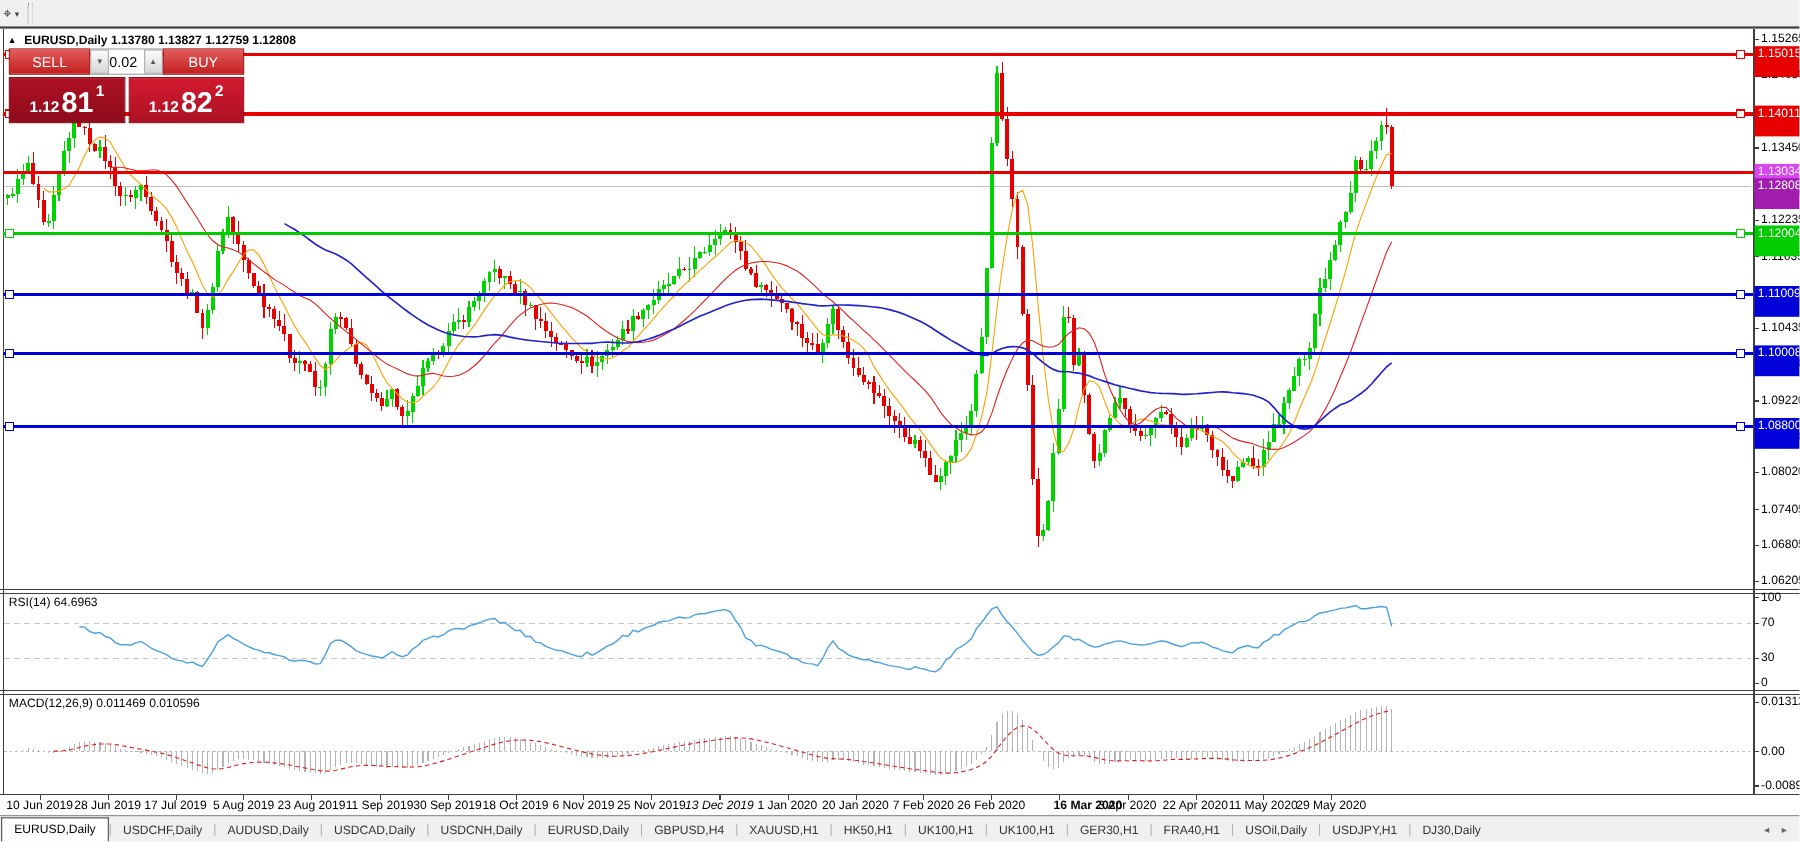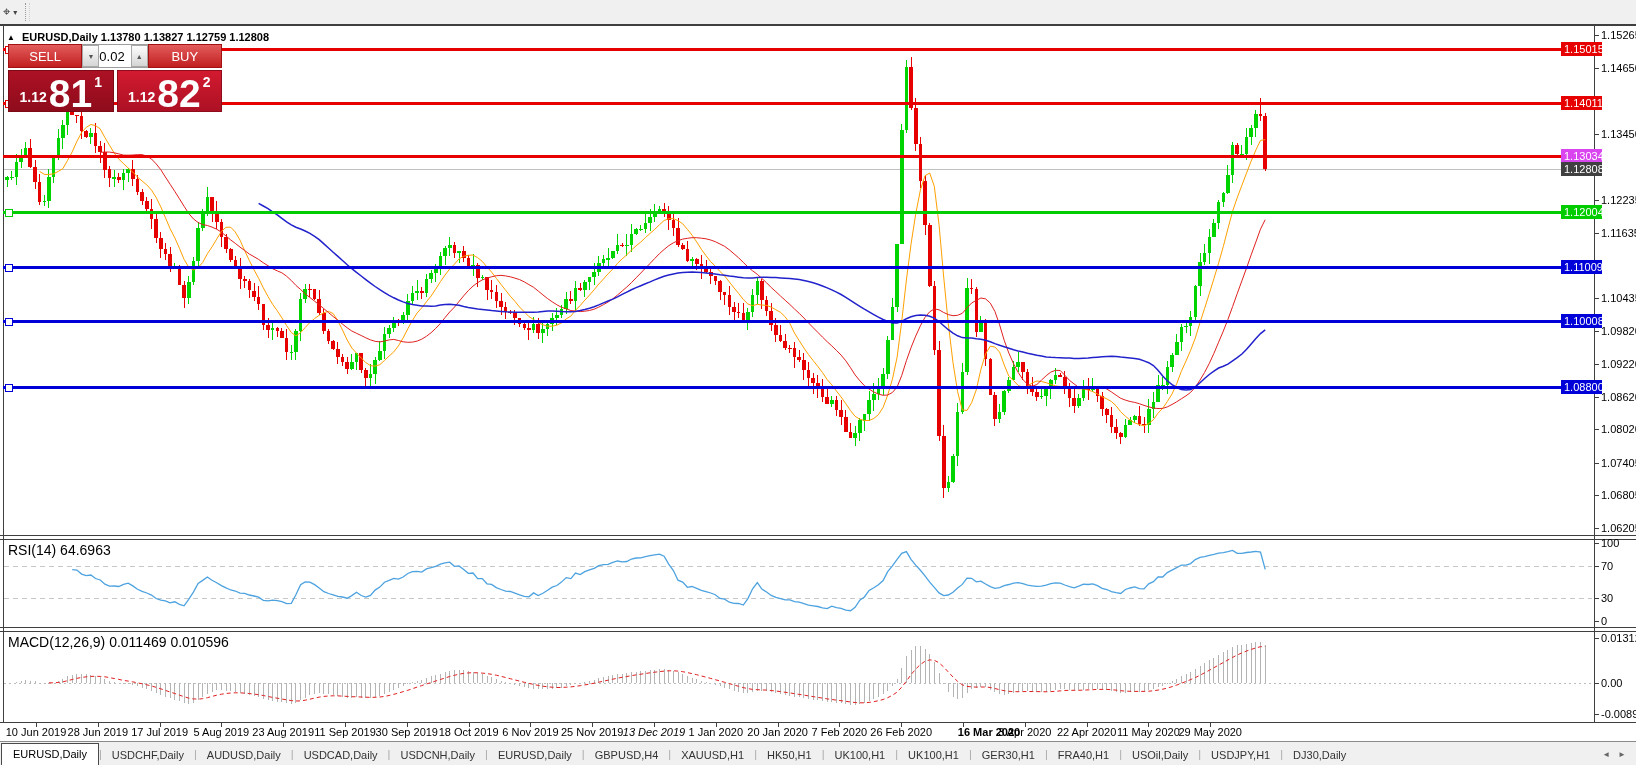--- a/index.html
+++ b/index.html
@@ -18,24 +18,24 @@
             border-left:1px dotted #9a9a9a; border-right:1px dotted #cfcfcf; }
   .tf-btn { font-size:11px; color:#1a1a1a; padding:3px 8px; margin:0 2px;
             border:1px solid transparent; border-radius:1px; }
   .tf-btn.active { background:#fbfbfb; border:1px solid #9fb0c0; }
 
   
   .chart-title { position:absolute; left:7px; top:31px; font-size:11px;
                  font-weight:bold; color:#000; white-space:nowrap; }
   .chart-title .collapse { font-size:8px; margin-right:4px; position:relative; top:-1px; }
 
-  .pane-label { position:absolute; left:8px; font-size:14px; color:#000; white-space:nowrap; }
+  .pane-label { position:absolute; left:8px; font-size:11px; color:#000; white-space:nowrap; }
 
   .px-tick { position:absolute; left:1601px; font-size:11px; color:#000; white-space:nowrap; }
-  .px-badge { position:absolute; left:1561px; width:41px; height:14px; line-height:14px;
+  .px-badge { position:absolute; left:1595px; width:41px; height:28px; line-height:14px;
               font-size:11px; color:#fff; padding-left:3px; white-space:nowrap; }
   .date-label { position:absolute; top:726px; font-size:11px; color:#000;
                 transform:translateX(-50%); white-space:nowrap; }
   .sub-tick { position:absolute; left:1601px; font-size:11px; color:#000; white-space:nowrap; }
 
   
   .trade-panel { position:absolute; left:8px; top:44px; width:214px; }
   .tp-row1 { display:flex; height:24px; }
   .btn-trade { width:88px; background:linear-gradient(#e35c5c,#c21f1f);
                border:1px solid #a31212; color:#fff; font-size:13px;
@@ -45,21 +45,21 @@
   .spin { width:17px; background:linear-gradient(#fdfdfd,#d5d5d5); border:1px solid #a8a8a8;
           color:#555; font-size:7px; display:flex; align-items:center; justify-content:center; }
   .vol { flex:1; font-size:13px; color:#000; display:flex; align-items:center;
          justify-content:flex-end; padding-right:6px; }
   .tp-row2 { display:flex; margin-top:2px; gap:3px; height:42px; }
   .price-box { flex:1; color:#fff; display:flex; align-items:flex-end;
                justify-content:center; padding-bottom:2px; }
   .pb-sell { background:linear-gradient(#ad1124,#8e0c1c); border:1px solid #7a0a16; }
   .pb-buy  { background:linear-gradient(#d21a30,#ad1124); border:1px solid #8e0c1c; }
   .pb-small { font-size:14px; font-weight:bold; margin-bottom:4px; }
-  .pb-big { font-size:39px; font-weight:bold; line-height:31px; margin:0 2px; }
+  .pb-big { font-size:26px; font-weight:bold; line-height:31px; margin:0 2px; }
   .pb-sup { font-size:14px; font-weight:bold; align-self:flex-start; margin-top:3px; }
 
   
   .tabbar { position:absolute; left:0; right:0; top:741px; height:24px;
             background:#f0f0f0; border-top:1px solid #8a8a8a;
             display:flex; align-items:flex-end; padding-left:1px; }
   .tab { font-size:11px; color:#333; padding:4px 10px 4px 10px; white-space:nowrap; }
   .tab.active { background:#fff; border:1px solid #4a4a4a; border-bottom:none;
                 color:#000; padding:4px 11px 5px 11px; }
   .tab-sep { color:#aaa; font-size:11px; align-self:center; padding-bottom:1px; }
@@ -230,21 +230,21 @@
     <div class="px-tick" style="top: 325.295px;">1.09820</div>
     <div class="px-tick" style="top: 357.945px;">1.09220</div>
     <div class="px-tick" style="top: 390.594px;">1.08620</div>
     <div class="px-tick" style="top: 423.244px;">1.08020</div>
     <div class="px-tick" style="top: 456.71px;">1.07405</div>
     <div class="px-tick" style="top: 489.359px;">1.06805</div>
     <div class="px-tick" style="top: 522.009px;">1.06205</div>
     <div class="px-badge" style="top: 41.604px; background: rgb(230, 0, 0);">1.15015</div>
     <div class="px-badge" style="top: 96.2377px; background: rgb(230, 0, 0);">1.14011</div>
     <div class="px-badge" style="top: 149.402px; background: #d946ef;">1.13034</div>
-    <div class="px-badge" style="top: 161.7px; background: #404040;">1.12808</div>
+    <div class="px-badge" style="top: 161.7px; background: #a21caf;">1.12808</div>
     <div class="px-badge" style="top: 205.451px; background: rgb(0, 204, 0);">1.12004</div>
     <div class="px-badge" style="top: 259.594px; background: rgb(0, 0, 216);">1.11009</div>
     <div class="px-badge" style="top: 314.065px; background: rgb(0, 0, 216);">1.10008</div>
     <div class="px-badge" style="top: 379.799px; background: rgb(0, 0, 216);">1.08800</div>
   </div>
 <div id="sub-axes">
     <div class="sub-tick" style="top: 537px;">100</div>
     <div class="sub-tick" style="top: 560.4px;">70</div>
     <div class="sub-tick" style="top: 591.6px;">30</div>
     <div class="sub-tick" style="top: 615px;">0</div>

